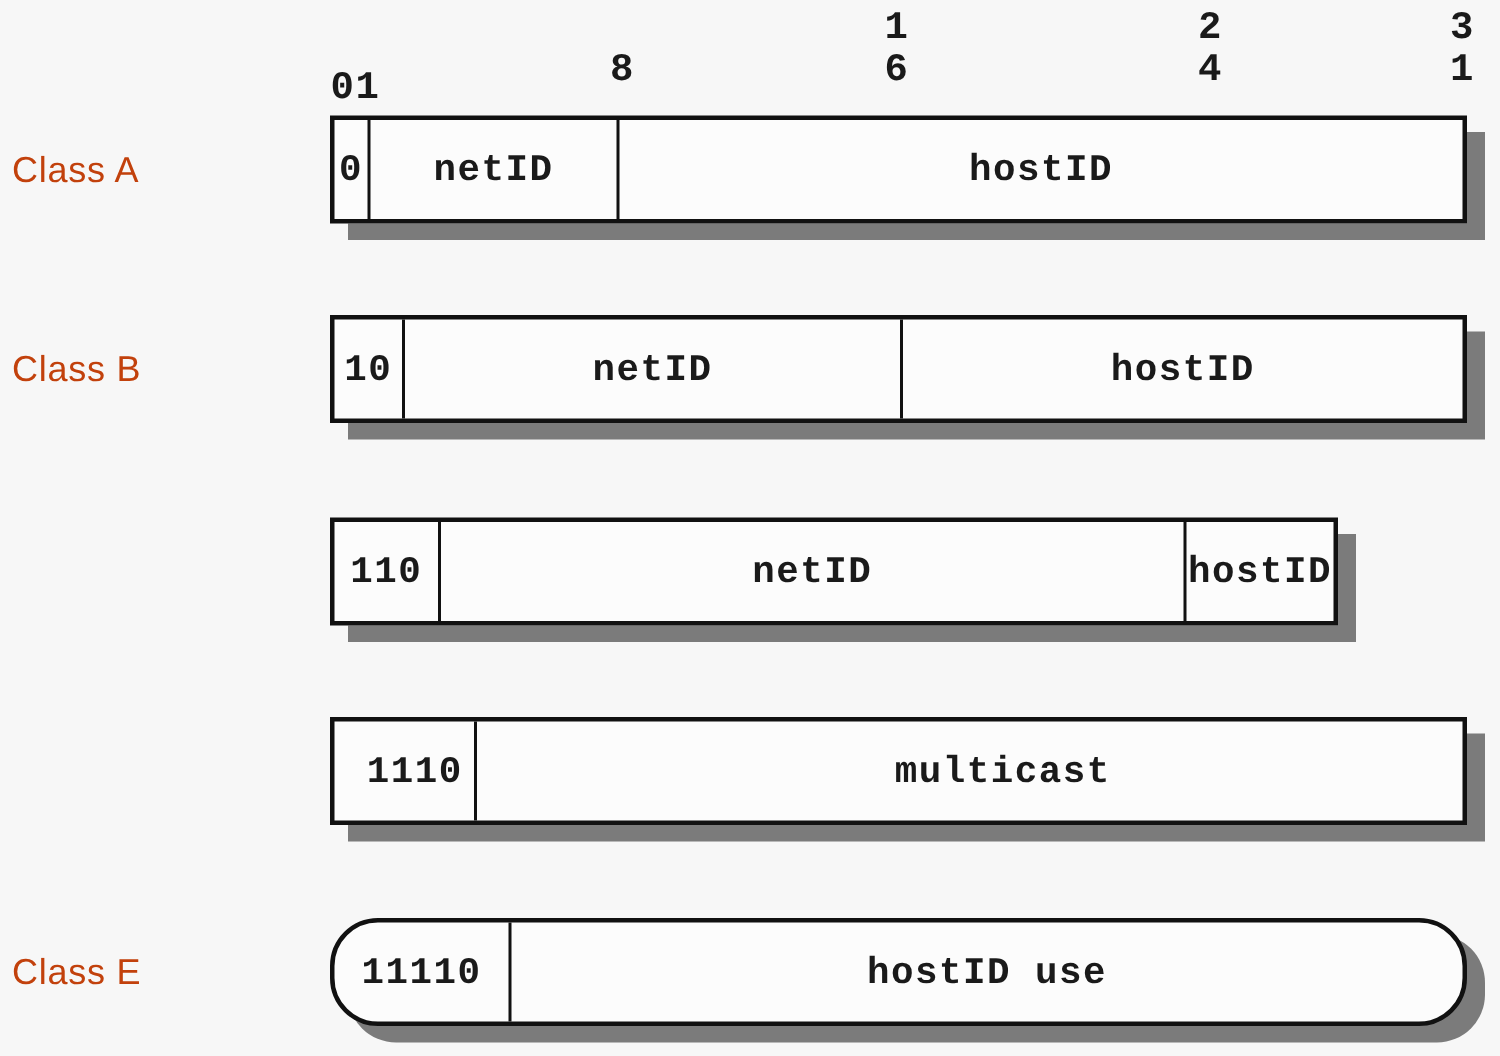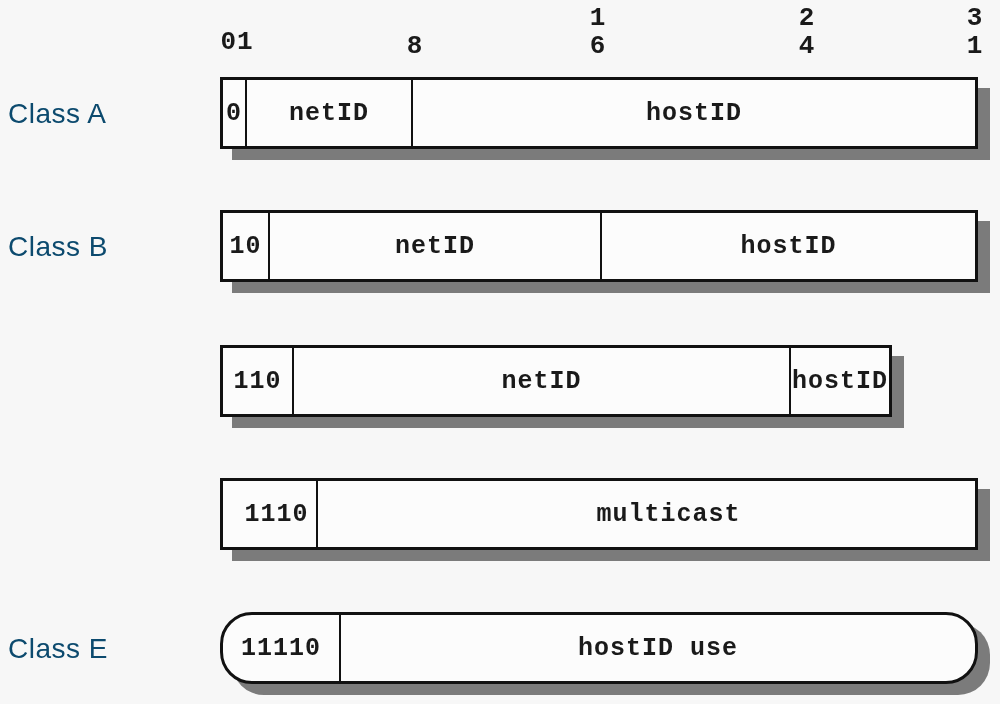--- a/index.html
+++ b/index.html
@@ -31,22 +31,22 @@
     position:absolute;
     left:0;
     width:1000px;
     height:74px;
   }
   .row-label{
     position:absolute;
     left:8px;top:0;height:100%;
     display:flex;align-items:center;
     font-family:"Liberation Sans", sans-serif;
-    font-size:28px;
-    color:#0c4a6e;
+    font-size:24px;
+    color:#c2410c;
     letter-spacing:0.5px;
   }
   .box{
     position:absolute;
     top:0;
     display:flex;
     background:var(--fill,#fcfcfc);
     border:3px solid var(--line,#111);
     box-shadow:12px 11px 0 0 var(--shadow,#7b7b7b);
     box-sizing:border-box;
@@ -63,21 +63,21 @@
     overflow:visible;
     box-sizing:border-box;
   }
   .cell:last-child{border-right:none;}
 </style>
 </head>
 <body>
 
 <div class="canvas" style="--bg: #f7f7f7; --fill: #fcfcfc; --line: #111111; --shadow: #7b7b7b; --txt: #1a1a1a;">
   <div id="axis">
-      <div class="axis-label" style="left: 237px; top: 28px;"><div>01</div></div>
+      <div class="axis-label" style="left: 237px; top: 44px;"><div>01</div></div>
       <div class="axis-label" style="left: 415px; top: 32px;"><div>8</div></div>
       <div class="axis-label" style="left: 598px; top: 4px;"><div>1</div><div>6</div></div>
       <div class="axis-label" style="left: 807px; top: 4px;"><div>2</div><div>4</div></div>
       <div class="axis-label" style="left: 975px; top: 4px;"><div>3</div><div>1</div></div>
     </div>
   <div id="rows">
       <div class="row" style="top: 77px;">
         <div class="row-label">Class A</div>
         <div class="box" style="left: 220px; width: 758px; height: 72px;">
           <div class="cell" style="flex: 0 0 24px;">0</div>

